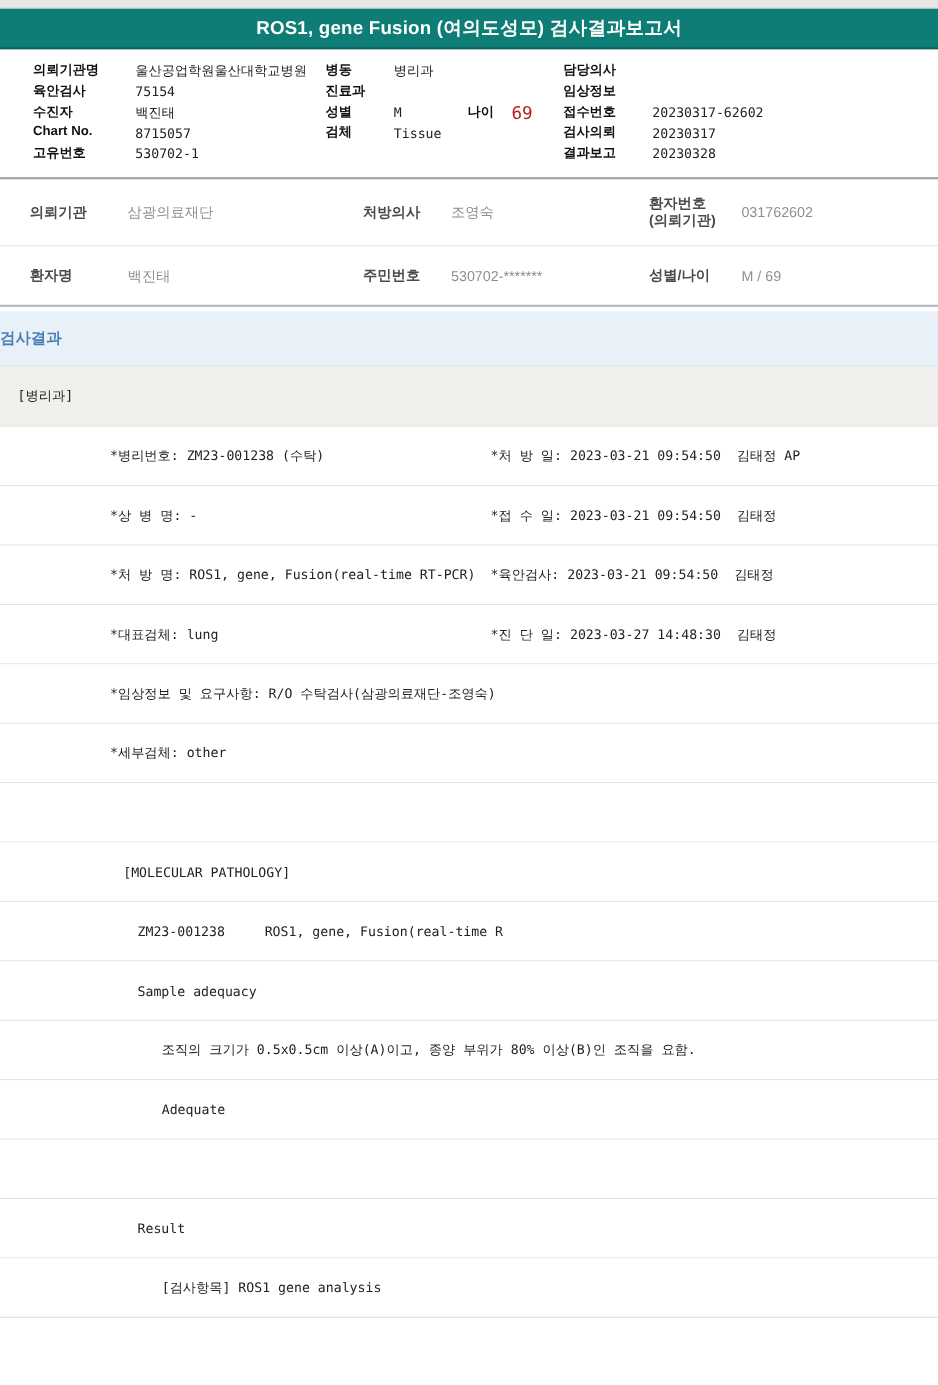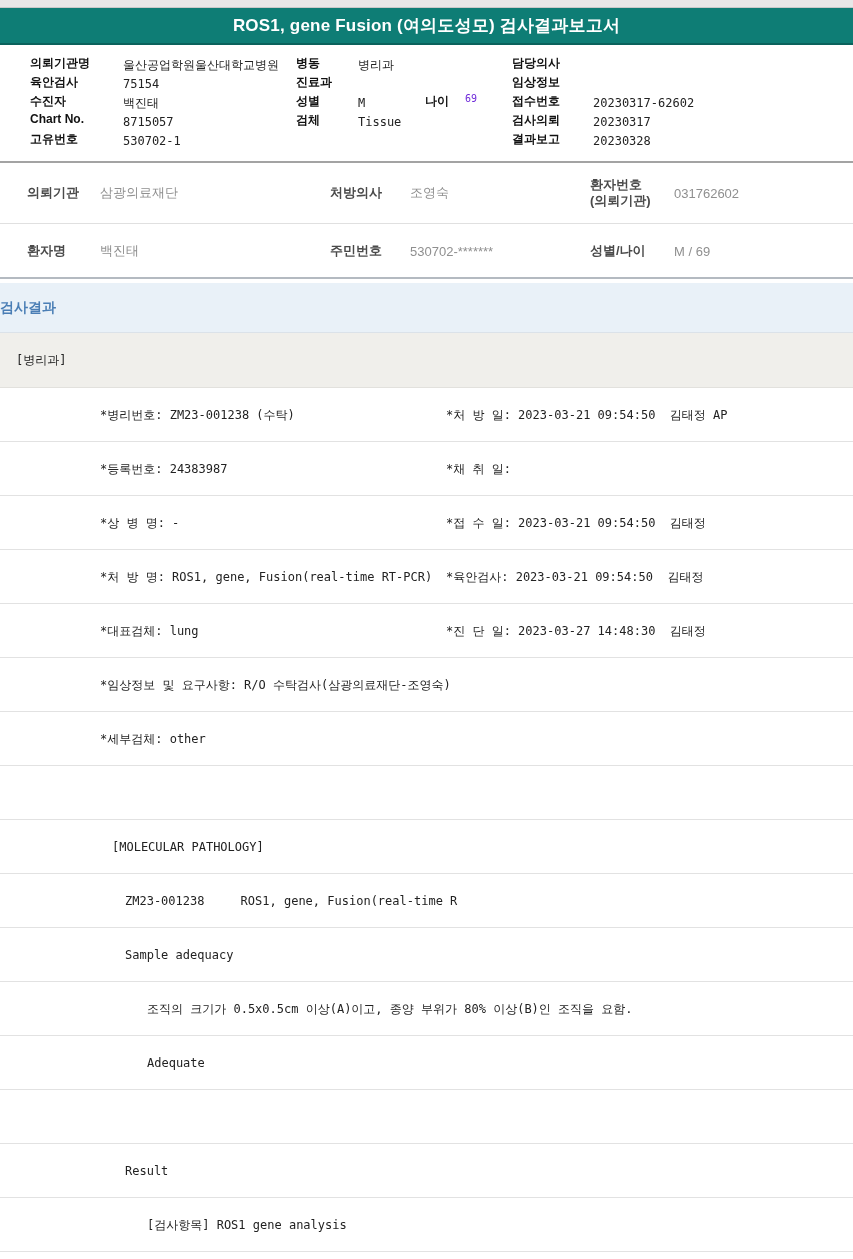--- a/index.html
+++ b/index.html
@@ -12,29 +12,29 @@
   .title-band span { color: #ffffff; font-weight: bold; font-size: 17px; letter-spacing: 0.2px; }
 
   .order-header { position: relative; height: 116px; background: #ffffff; text-decoration: underline; }
   .hcol { position: absolute; top: 10px; }
   .hcol1 { left: 30px; }  .hcol2 { left: 296px; } .hcol3 { left: 512px; }
   .hrow { position: relative; height: 19px; white-space: nowrap; }
   .hlabel { display: inline-block; font-weight: bold; font-size: 12px; color: #111111; vertical-align: top; }
   .hcol1 .hlabel { width: 93px; } .hcol2 .hlabel { width: 62px; } .hcol3 .hlabel { width: 81px; }
   .hvalue { font-size: 12px; color: #222222; font-family: "DejaVu Sans Mono", monospace; }
   .hlabel2 { position: absolute; left: 129px; font-weight: bold; font-size: 12px; color: #111111; }
-  .hvalue2 { position: absolute; left: 169px; font-size: 10px; color: #6d28d9; font-family: "DejaVu Sans Mono", monospace; }
+  .hvalue2 { position: absolute; left: 169px; font-size: 16px; color: #b91c1c; font-family: "DejaVu Sans Mono", monospace; }
 
   .prow { position: relative; background: #ffffff; }
   .prow-1 { height: 63px; border-top: 2px solid #a3a3a3; border-bottom: 1px solid #e0e0e0; }
   .prow-2 { height: 55px; border-bottom: 2px solid #b4bac1; }
   .pcell { position: absolute; top: 50%; transform: translateY(-50%); font-size: 13px; white-space: pre-line; }
   .plabel { font-weight: bold; color: #4a4a4a; line-height: 1.25; }
   .pvalue { color: #8f8f8f; }
-  .pl0 { left: 27px; } .pv0 { left: 100px; text-align: center; }
+  .pl0 { left: 27px; } .pv0 { left: 116px; text-align: center; }
   .pl1 { left: 330px; } .pv1 { left: 410px; }
   .pl2 { left: 590px; } .pv2 { left: 674px; }
 
   .white-gap { height: 4px; background: #ffffff; }
 
   .section-bar { height: 50px; background: #e9f1f8; border-bottom: 1px solid #dbe2e9;
                  display: flex; align-items: center; }
   .section-bar span { color: #4a7eb5; font-weight: bold; font-size: 14px; }
 
   .dept-bar { height: 55px; background: #f0efeb; border-bottom: 1px solid #e2e1dd;
@@ -111,24 +111,20 @@
   <div class="dept-bar">
     <span>[병리과]</span>
   </div>
 
   <div class="report-body" id="reportBody">
       <div class="rrow">
         <span class="rcell ind1">*병리번호: ZM23-001238 (수탁)</span>
         <span class="rcell rright">*처 방 일: 2023-03-21 09:54:50  김태정 AP</span>
       </div>
       <div class="rrow">
-        <span class="rcell ind1">*등록번호: 24383987</span>
-        <span class="rcell rright">*채 취 일:</span>
-      </div>
-      <div class="rrow">
         <span class="rcell ind1">*상 병 명: -</span>
         <span class="rcell rright">*접 수 일: 2023-03-21 09:54:50  김태정</span>
       </div>
       <div class="rrow">
         <span class="rcell ind1">*처 방 명: ROS1, gene, Fusion(real-time RT-PCR)</span>
         <span class="rcell rright">*육안검사: 2023-03-21 09:54:50  김태정</span>
       </div>
       <div class="rrow">
         <span class="rcell ind1">*대표검체: lung</span>
         <span class="rcell rright">*진 단 일: 2023-03-27 14:48:30  김태정</span>

